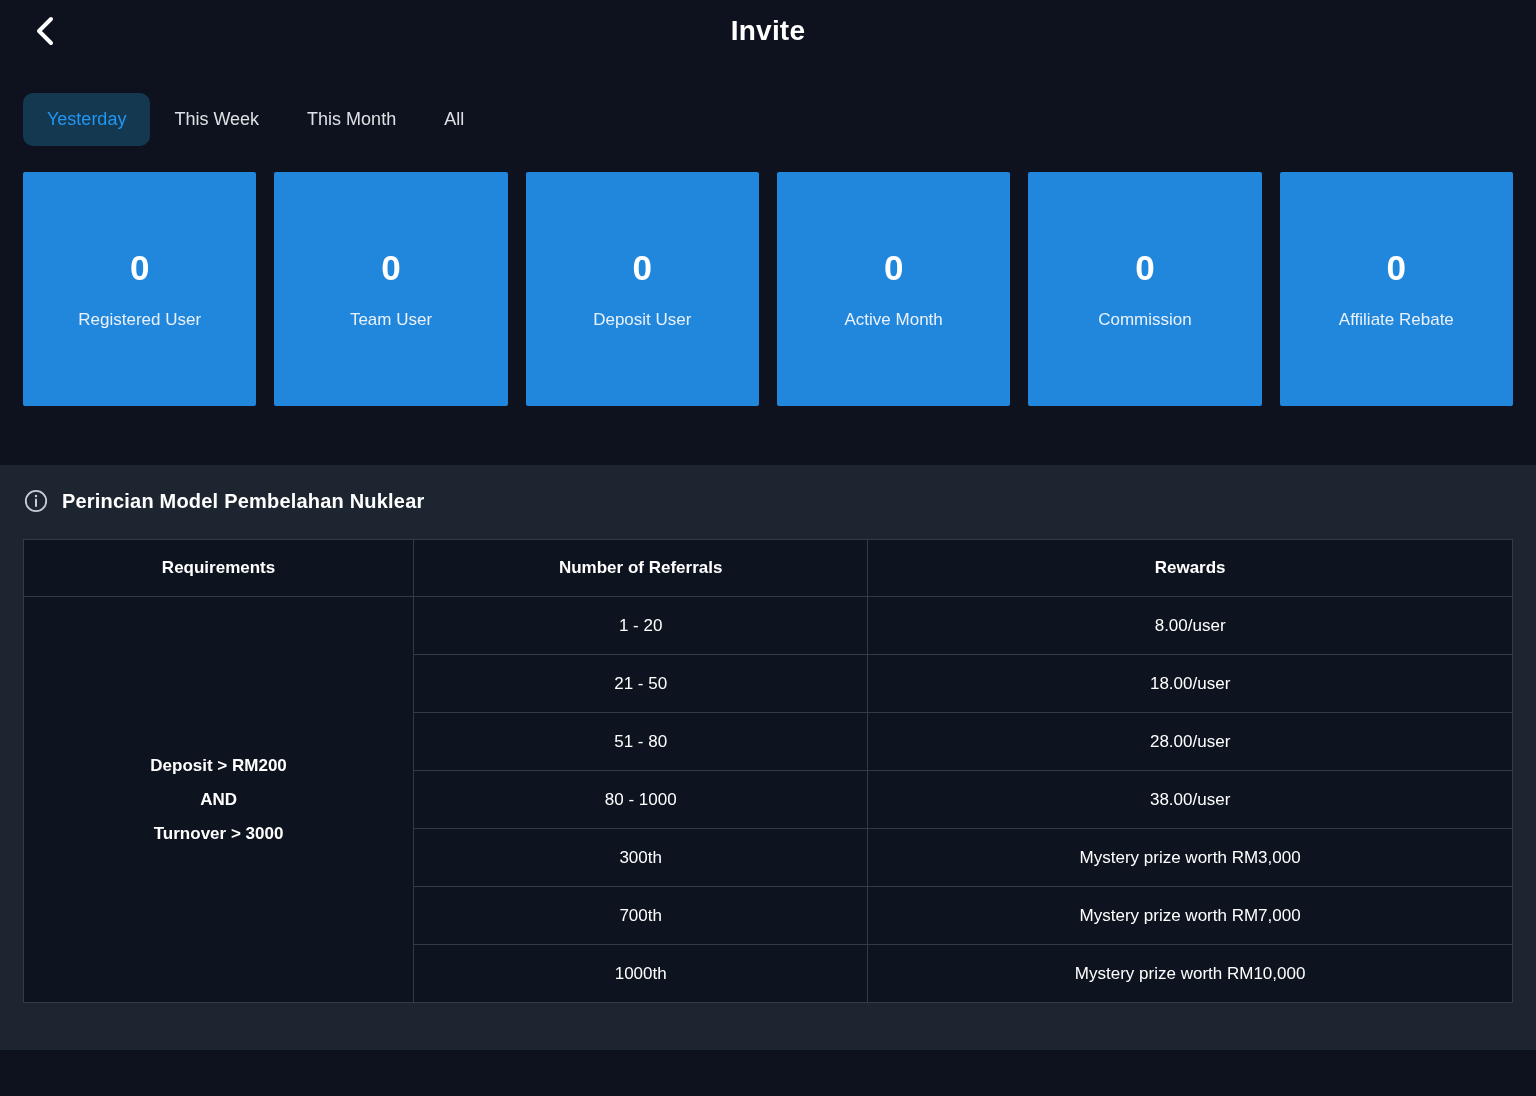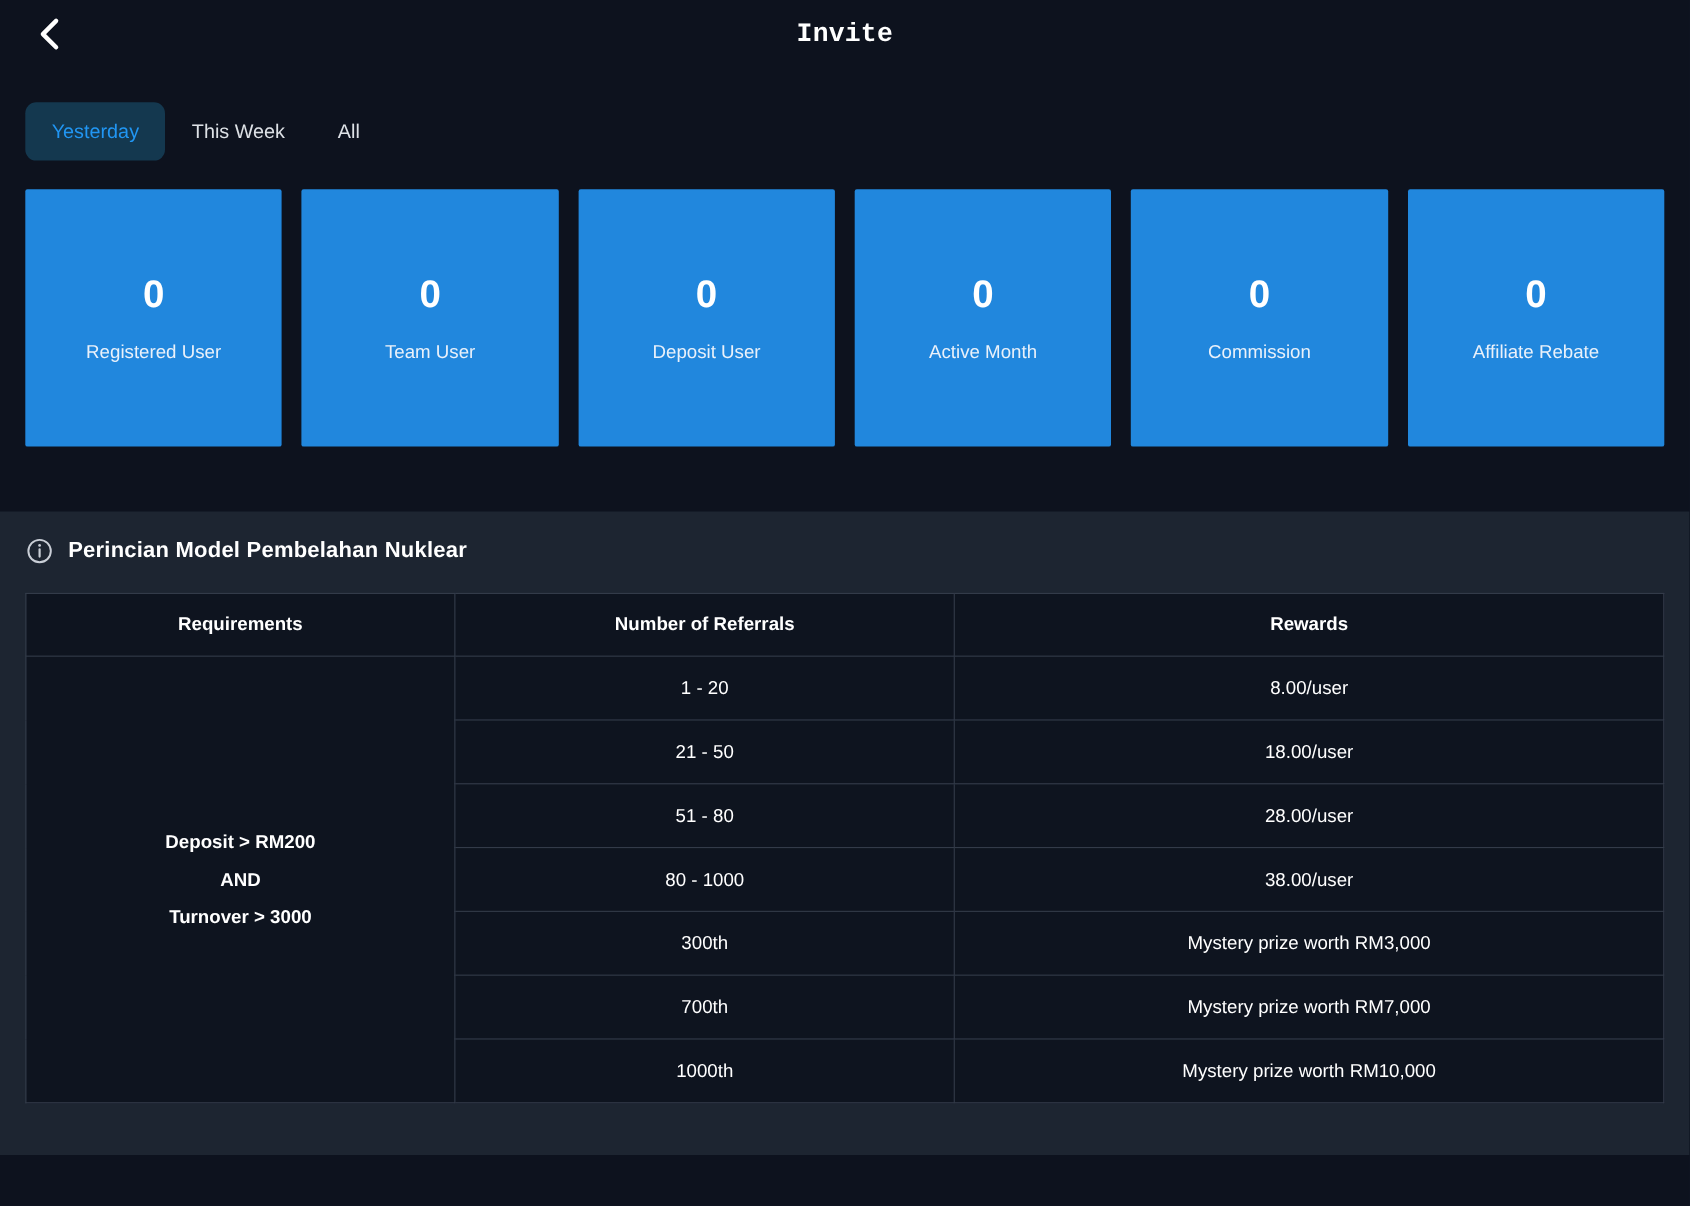--- a/index.html
+++ b/index.html
@@ -23,24 +23,23 @@
     position: absolute;
     left: 28px;
     top: 14px;
     width: 34px; height: 34px;
     display: flex; align-items: center; justify-content: center;
     background: transparent;
     border: none;
     cursor: pointer;
   }
   .page-title {
-    font-size: 24px;
+    font-size: 28px;
     font-weight: 700;
     letter-spacing: 0.2px;
-    font-family: Liberation Mono, monospace;
   }
 
   
   .tabs {
     display: flex;
     align-items: center;
     margin: 31px 0 0 23px;
   }
   .tab {
     padding: 16px 24px;
@@ -86,21 +85,21 @@
   }
 
   
   .panel {
     margin-top: 59px;
     background: #1d2531;
     padding: 24px 23px 47px 23px;
   }
   .panel-title-row {
     display: flex;
-    align-items: flex-start;
+    align-items: center;
     gap: 14px;
     margin-bottom: 26px;
     padding-left: 1px;
   }
   .info-icon { width: 24px; height: 24px; display: block; }
   .panel-title {
     font-size: 20px;
     font-weight: 700;
     letter-spacing: 0.2px;
   }
@@ -145,20 +144,21 @@
         <polyline points="17,3 5,15 17,27" fill="none" stroke="#ffffff" stroke-width="4" stroke-linecap="round" stroke-linejoin="round"></polyline>
       </svg>
     </span>
   </button>
   <div class="page-title">Invite</div>
 </div>
 
 <div class="tabs">
   <button class="tab active">Yesterday</button>
   <button class="tab">This Week</button>
+  <button class="tab">This Month</button>
   <button class="tab">All</button>
 </div>
 
 <div class="stats">
   <div class="stat-card">
     <div class="stat-value">0</div>
     <div class="stat-label">Registered User</div>
   </div>
   <div class="stat-card">
     <div class="stat-value">0</div>

